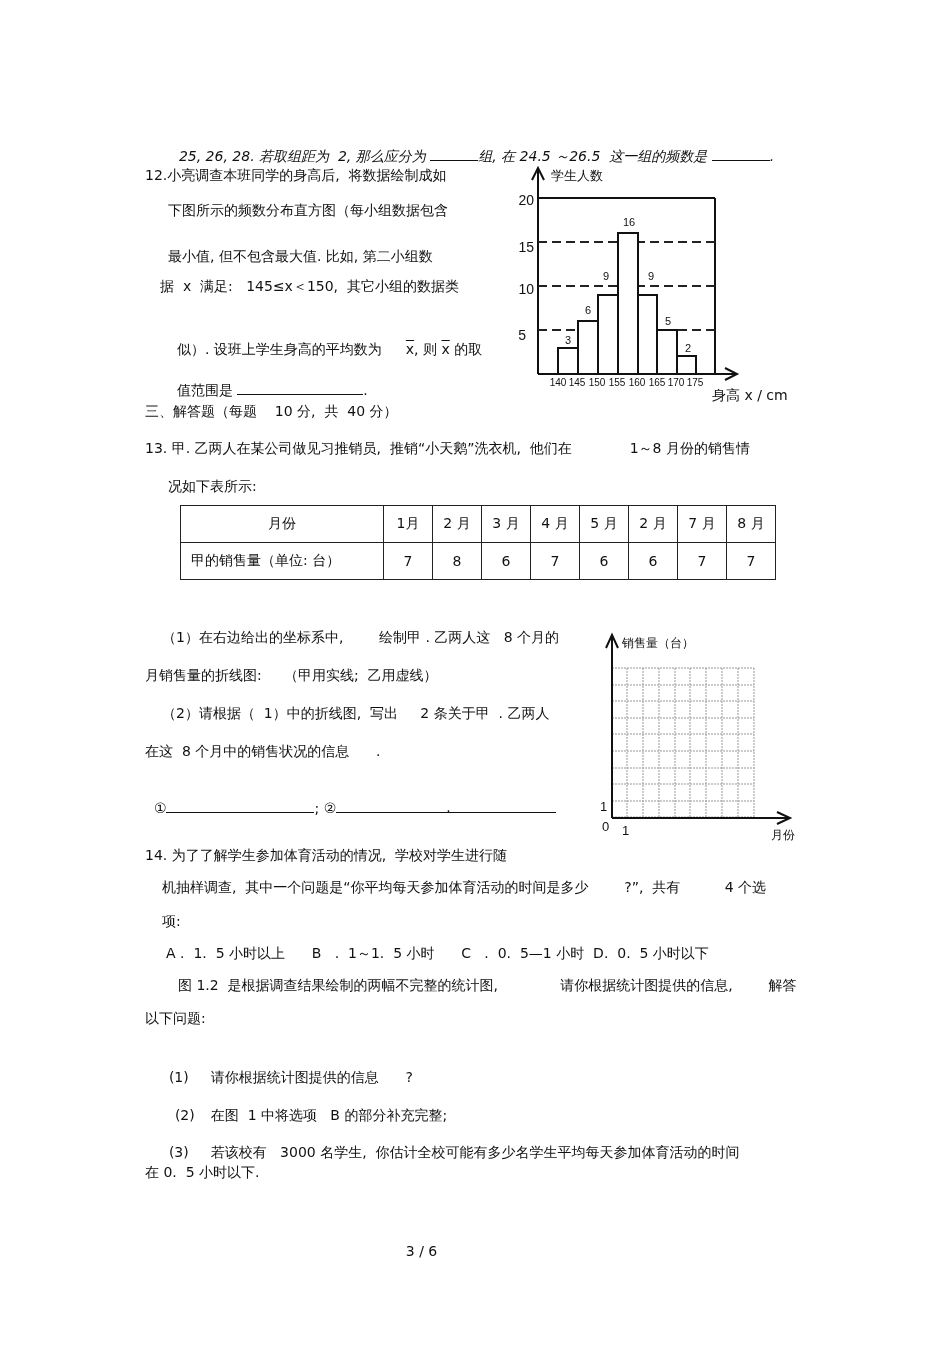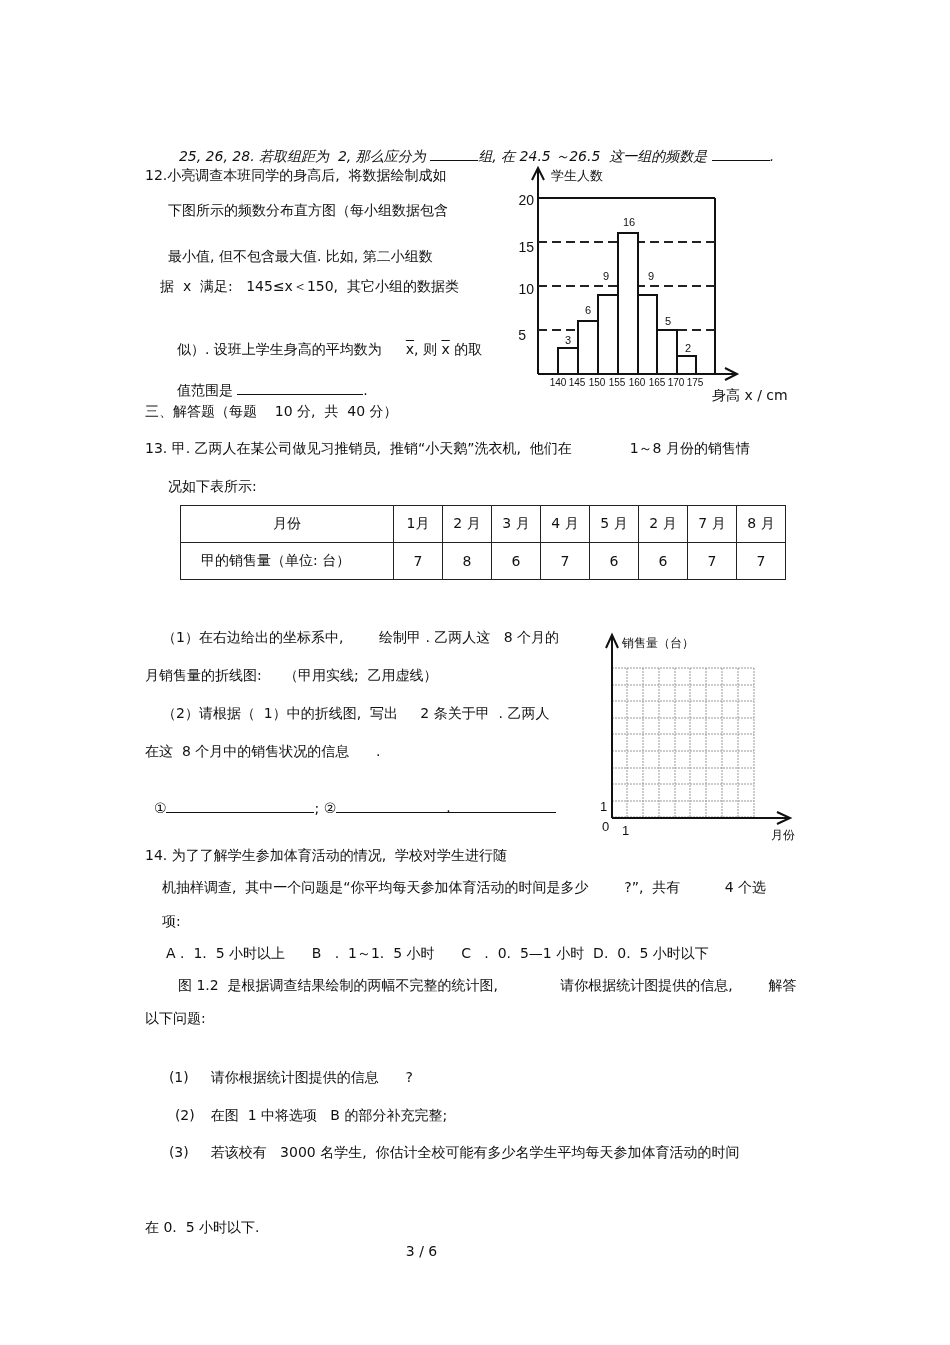--- a/index.html
+++ b/index.html
@@ -3,21 +3,21 @@
 <meta charset="utf-8">
 <style>
   html, body { margin: 0; padding: 0; background: #ffffff; }
   body { width: 950px; height: 1345px; position: relative; overflow: hidden;
          font-family: "DejaVu Sans", "Liberation Sans", sans-serif; color: #111; font-size: 14px; }
   .line { position: absolute; white-space: pre; font-size: 14px; line-height: 18px; }
   .blank { display: inline-block; border-bottom: 1px solid #111; height: 14px; vertical-align: baseline; }
   .xbar { text-decoration: overline; }
   table.sales { position: absolute; left: 180px; top: 505px; border-collapse: collapse; font-size: 14px; }
   table.sales td { border: 1.3px solid #222; height: 36px; text-align: center; padding: 0; }
-  table.sales td.head { width: 192px; text-align: left; padding-left: 20px; }
+  table.sales td.head { width: 192px; text-align: left; padding-left: 10px; }
   table.sales td.head.center { text-align: center; padding-left: 0; }
   table.sales td.m { width: 48px; }
   svg { position: absolute; overflow: visible; }
   .page-num { position: absolute; left: 0; width: 843px; top: 1243px; text-align: center; font-size: 14px; }
 </style>
 </head>
 <body>
 
 <div class="line" style="left:170px; top:128px;font-style:italic;">
   <span>25, 26, 28. 若取组距为  2, 那么应分为 </span><span class="blank" style="width:48px;"></span><span>组, 在 24.5 ～26.5  这一组的频数是 </span><span class="blank" style="width:58px;"></span><span>.</span>
@@ -171,15 +171,15 @@
 <div class="line" style="left:145px; top:1009px;">以下问题:</div>
 <div class="line" style="left:160px; top:1050px;">
   <span>(1)</span><span style="display:inline-block;width:22px;"></span><span>请你根据统计图提供的信息      ?</span>
 </div>
 <div class="line" style="left:166px; top:1088px;">
   <span>(2)</span><span style="display:inline-block;width:16px;"></span><span>在图  1 中将选项   B 的部分补充完整;</span>
 </div>
 <div class="line" style="left:160px; top:1125px;">
   <span>(3)</span><span style="display:inline-block;width:22px;"></span><span>若该校有   3000 名学生,  你估计全校可能有多少名学生平均每天参加体育活动的时间</span>
 </div>
-<div class="line" style="left:145px; top:1218px;">在 0.  5 小时以下.</div>
+<div class="line" style="left:145px; top:1163px;">在 0.  5 小时以下.</div>
 
 <div class="page-num">3 / 6</div>
 
 </body></html>

